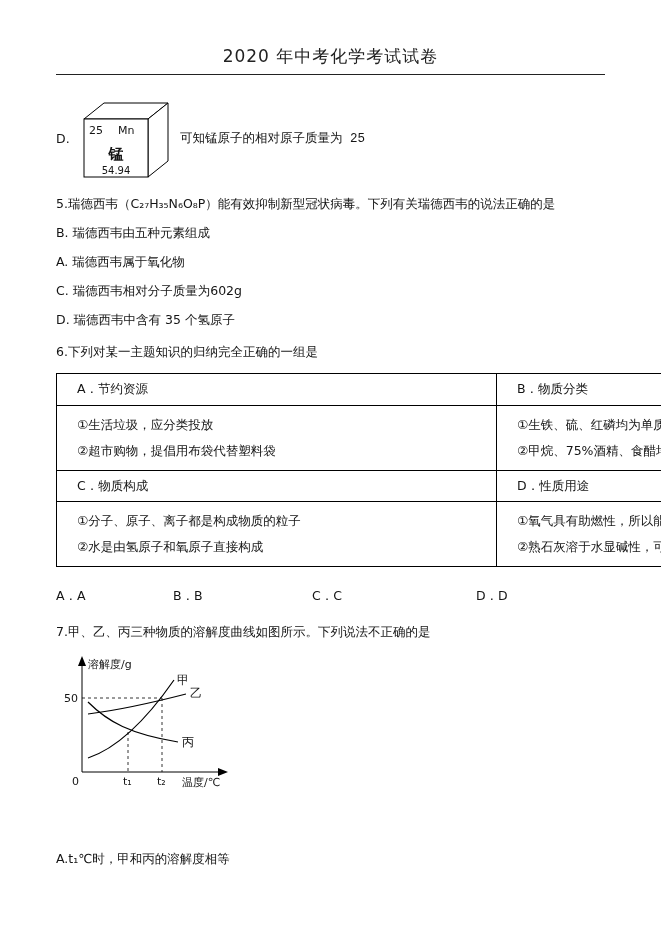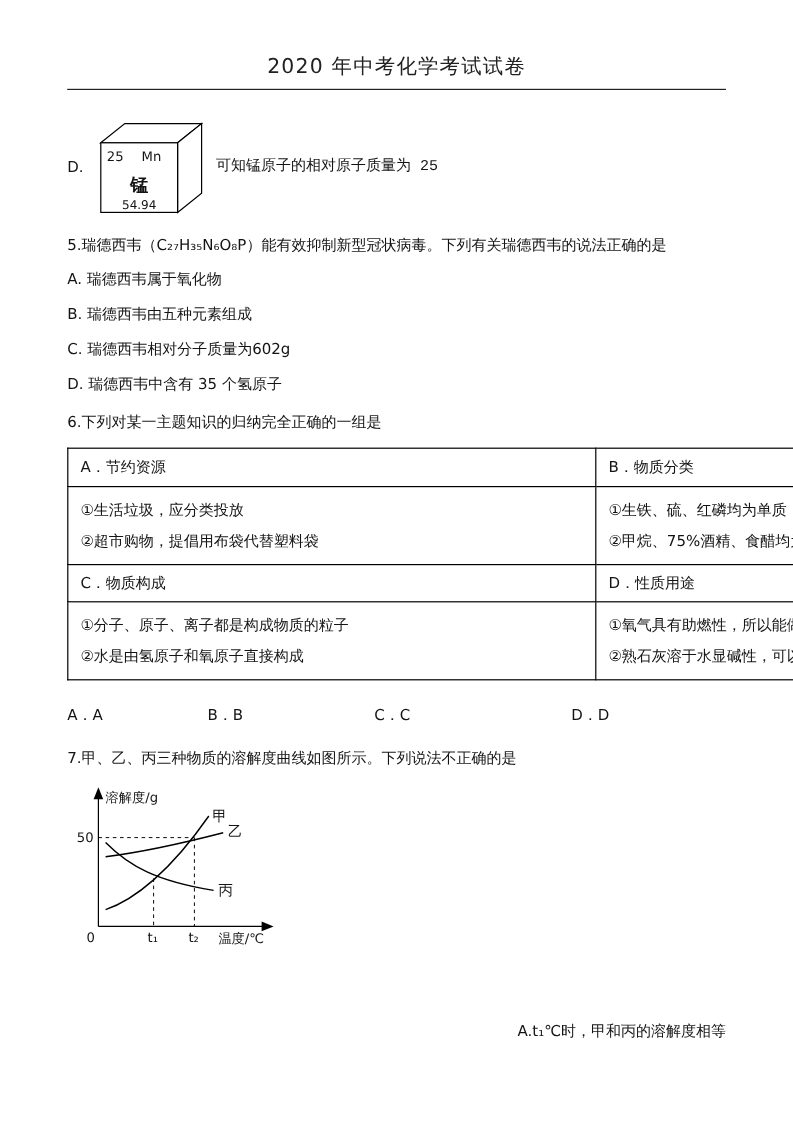--- a/index.html
+++ b/index.html
@@ -10,29 +10,29 @@
   }
   .header{padding-top:44px;text-align:center;font-size:17px;letter-spacing:1px;color:#222;}
   .rule{margin:5px 56px 0 56px;border-bottom:1px solid #222;height:0;}
   .content{margin:0 56px;}
   .itemD{display:flex;align-items:center;margin-top:22px;}
   .itemD .dlabel{width:24px;flex:0 0 auto;}
   .itemD .dtext{margin-left:4px;font-family:Liberation Mono, monospace;}
   .stem{margin:14px 0 0 0;}
   .opt{margin:11px 0 0 0;}
   table.qtable{border-collapse:collapse;table-layout:fixed;width:730px;margin-top:12px;}
-  table.qtable td{border:1px solid #000;padding:6px 10px;vertical-align:top;overflow:visible;}
+  table.qtable td{border:1px solid #000;padding:6px 20px;vertical-align:top;overflow:visible;}
   td.cell-title{padding:8px 10px;}
   .cell-line{padding:4px 0;white-space:nowrap;}
   .answers{margin-top:20px;}
   .answers span{display:inline-block;}
   .aw1{width:113px;} .aw2{width:135px;} .aw3{width:160px;}
   .q7stem{margin-top:18px;}
   .chartwrap{margin:8px 0 0 4px;}
-  .optA{margin-top:46px;text-align:right;}
+  .optA{margin-top:46px;}
   svg text{font-family:"DejaVu Sans","Liberation Sans",sans-serif;fill:#141414;}
 </style>
 </head>
 <body>
 
 <div class="page">
 
   <div class="header">2020 年中考化学考试试卷</div>
   <div class="rule"></div>
 
@@ -46,22 +46,22 @@
         <rect x="4" y="22" width="64" height="58" fill="#ffffff" stroke="#000" stroke-width="1"></rect>
         <text x="9" y="37" font-size="11">25</text>
         <text x="38" y="37" font-size="11">Mn</text>
         <text x="36" y="62" font-size="15" font-weight="bold" text-anchor="middle">锰</text>
         <text x="36" y="77" font-size="10" text-anchor="middle">54.94</text>
       </svg>
       <span class="dtext">可知锰原子的相对原子质量为 25</span>
     </div>
 
     <p class="stem">5.瑞德西韦（C₂₇H₃₅N₆O₈P）能有效抑制新型冠状病毒。下列有关瑞德西韦的说法正确的是</p>
+    <p class="opt">B. 瑞德西韦由五种元素组成</p>
     <p class="opt">A. 瑞德西韦属于氧化物</p>
-    <p class="opt">B. 瑞德西韦由五种元素组成</p>
     <p class="opt">C. 瑞德西韦相对分子质量为602g</p>
     <p class="opt">D. 瑞德西韦中含有 35 个氢原子</p>
 
     <p class="stem">6.下列对某一主题知识的归纳完全正确的一组是</p>
 
     <table class="qtable">
       <colgroup>
           <col style="width:440px">
           <col style="width:290px">
         </colgroup>

